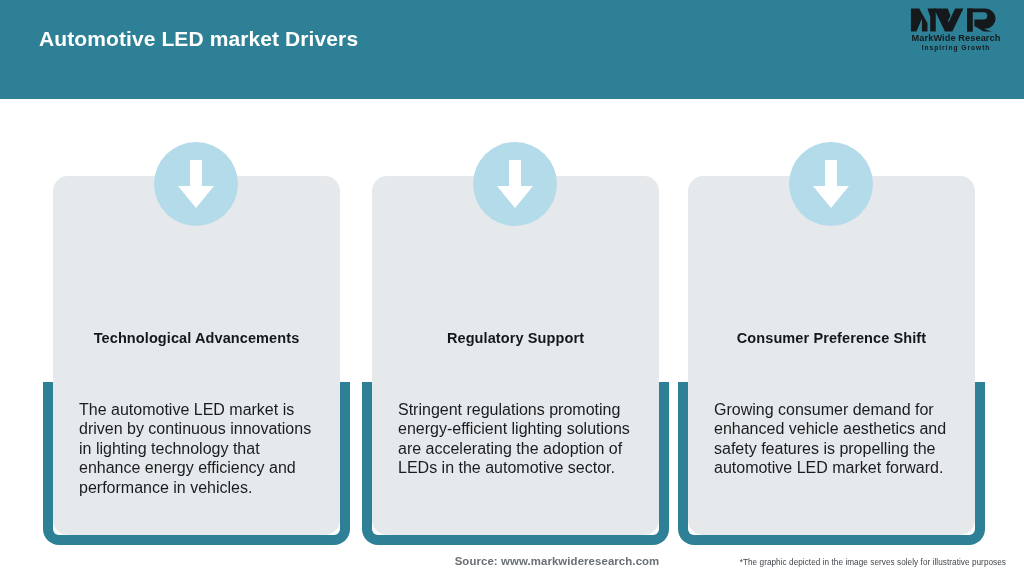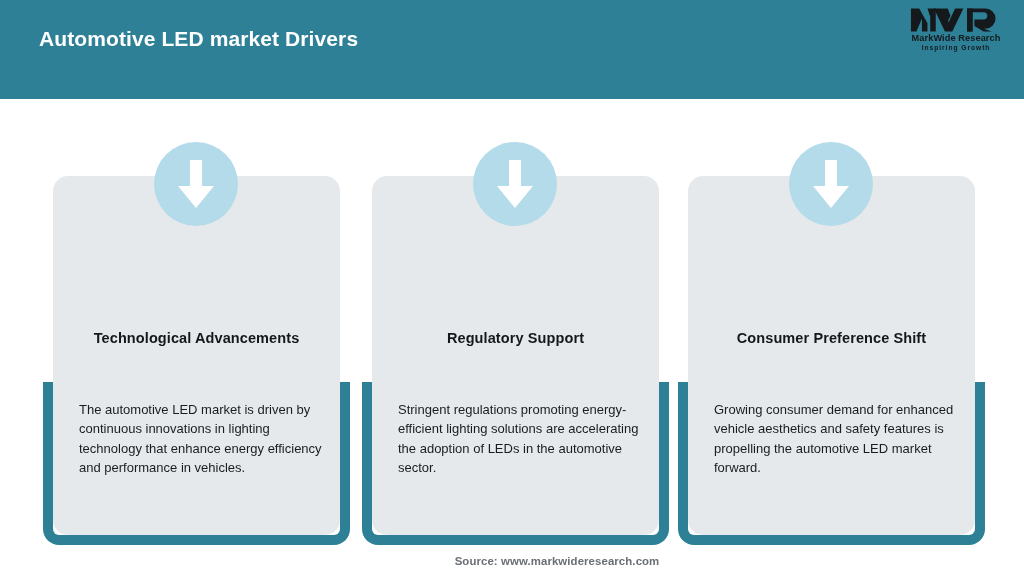--- a/index.html
+++ b/index.html
@@ -157,21 +157,21 @@
     font-weight: bold;
     color: #14181b;
     letter-spacing: 0.1px;
   }
 
   .card-body {
     position: absolute;
     left: 26px;
     right: 18px;
     top: 224px;
-    font-size: 13px;
+    font-size: 16px;
     line-height: 19.4px;
     color: #1a1d20;
     text-align: left;
   }
 
   
   .source-note {
     position: absolute;
     left: 0;
     top: 555px;
@@ -257,14 +257,15 @@
       <div class="icon-circle">
         <svg class="arrow-svg" viewBox="0 0 40 52">
           <polygon points="14,2 26,2 26,28 38,28 20,50 2,28 14,28" fill="#ffffff"></polygon>
         </svg>
       </div>
     </div>
 
   </div>
 
   <div class="source-note">Source: www.markwideresearch.com</div>
+  <div class="disclaimer">*The graphic depicted in the image serves solely for illustrative purposes</div>
 
 </div>
 
 </body></html>

